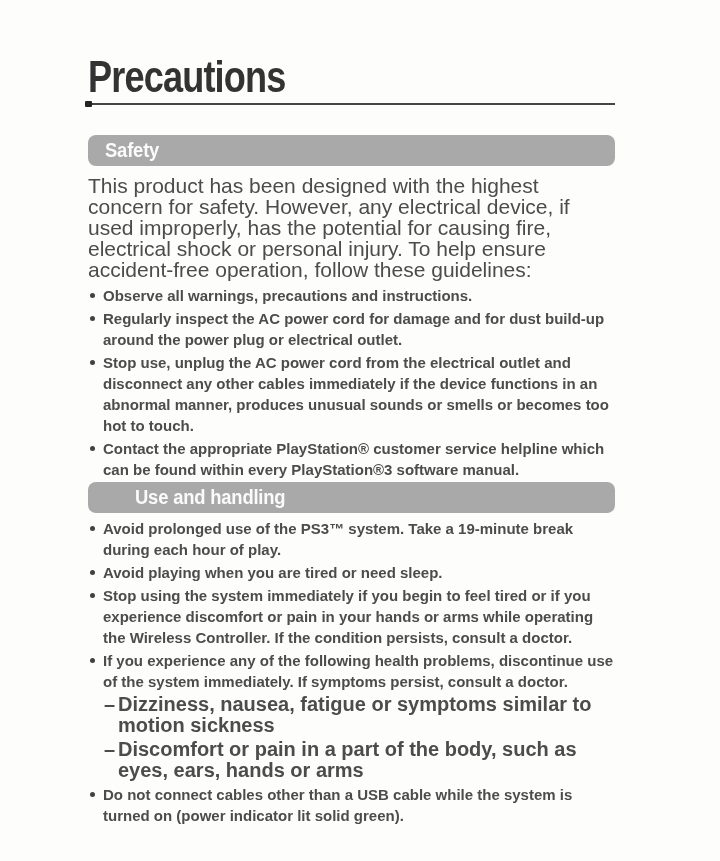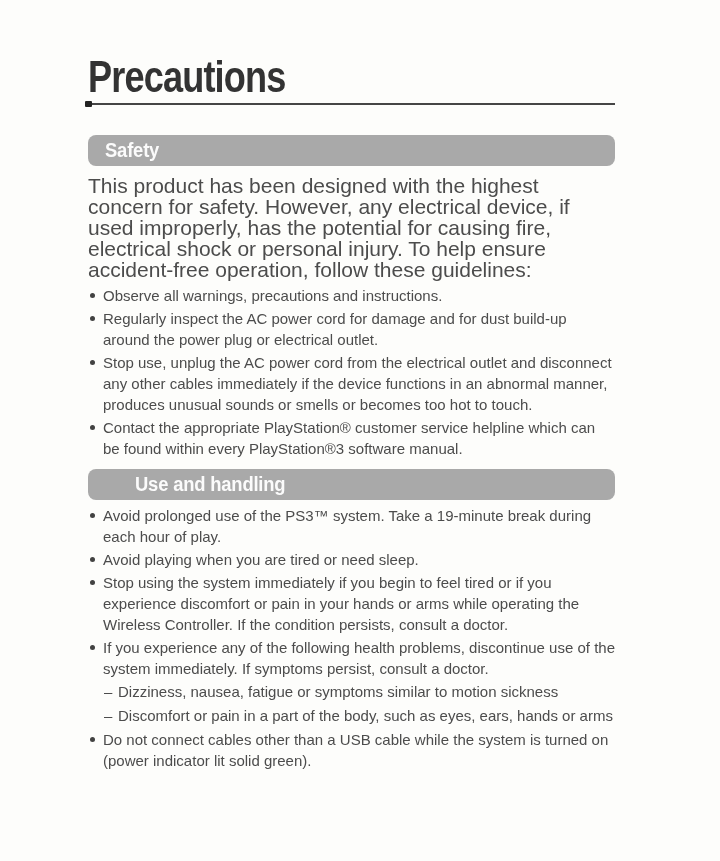--- a/index.html
+++ b/index.html
@@ -70,20 +70,21 @@
     margin-top:9px;
     font-size:21px;
     line-height:21px;
     color:#4c4c4c;
     width:527px;
   }
   ul.bullets {
     list-style:none;
     margin-top:5px;
     width:527px;
+    font-weight:bold;
   }
   ul.bullets > li {
     position:relative;
     padding-left:15px;
     font-size:15px;
     line-height:21px;
     margin-bottom:2px;
   }
   ul.bullets > li::before {
     content:"";
@@ -93,31 +94,31 @@
     border-radius:50%;
     background:#424242;
   }
   ul.sub-bullets {
     list-style:none;
     margin-top:2px;
   }
   ul.sub-bullets > li {
     position:relative;
     padding-left:15px;
-    font-size:15px;
+    font-size:20px;
     line-height:21px;
     margin-bottom:3px;
   }
   ul.sub-bullets > li::before {
     content:"\2013";
     position:absolute;
     left:1px; top:0;
     color:#4c4c4c;
   }
-  .bar-handling { margin-top:10px;padding-left:47px; }
+  .bar-handling { margin-top:2px;padding-left:47px; }
   .bullets-handling { margin-top:17px; }
 </style>
 </head>
 <body>
 
 <div class="page">
   <div class="content">
 
     <h1 class="page-title">Precautions</h1>
 

